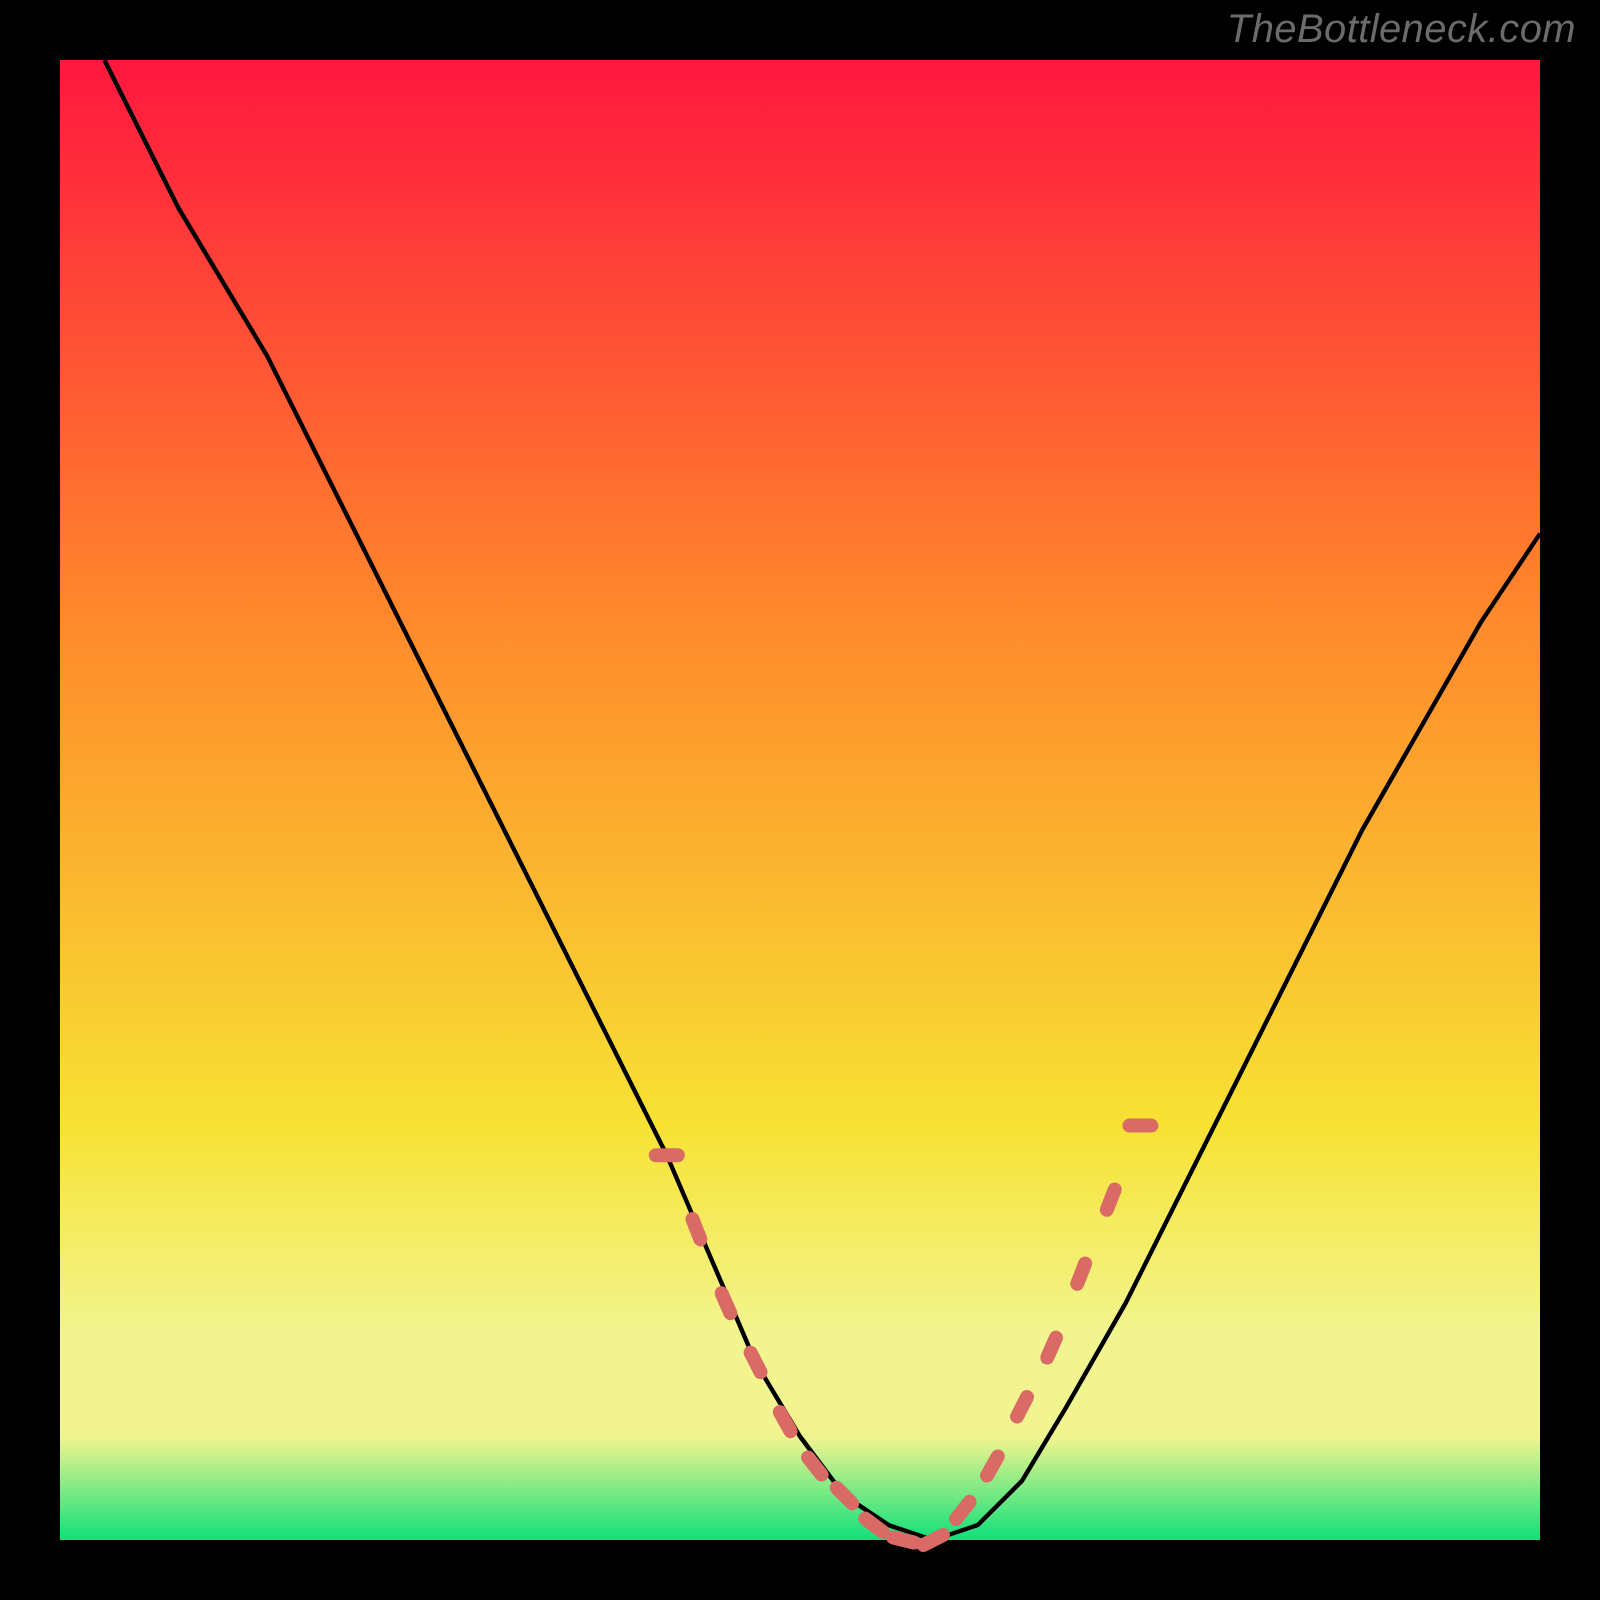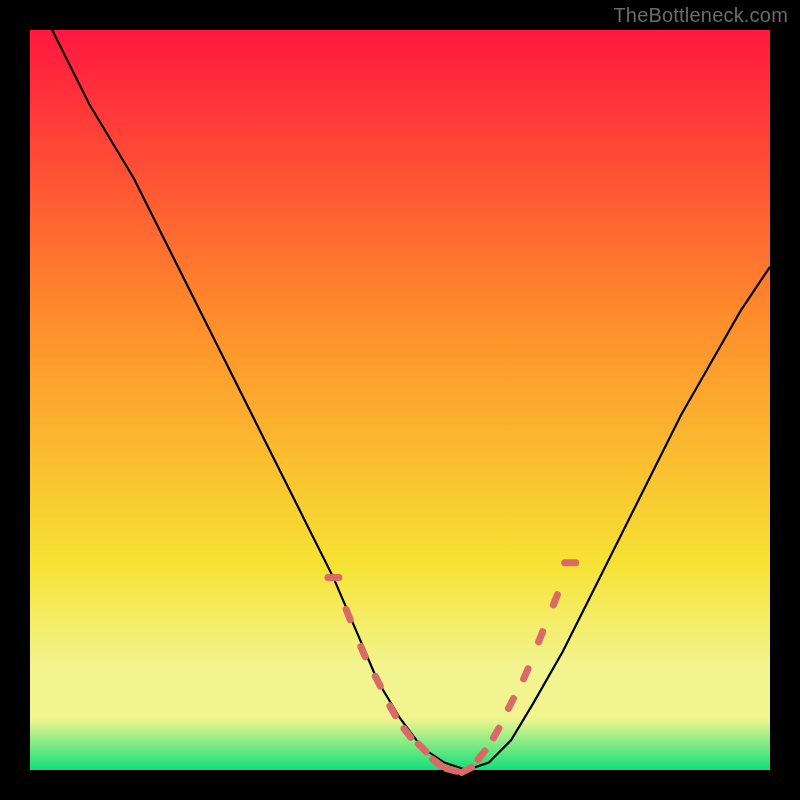--- a/index.html
+++ b/index.html
@@ -19,20 +19,21 @@
     background: #000;
   }
   .attribution {
     position: absolute;
     top: 4px;
     right: 12px;
     color: #6b6b6b;
     font-family: Arial, Helvetica, sans-serif;
     font-size: 20px;
     letter-spacing: 0.2px;
+    font-style: italic;
   }
   svg {
     position: absolute;
     left: 0;
     top: 0;
   }
 </style>
 </head>
 <body>
 <div class="frame">

